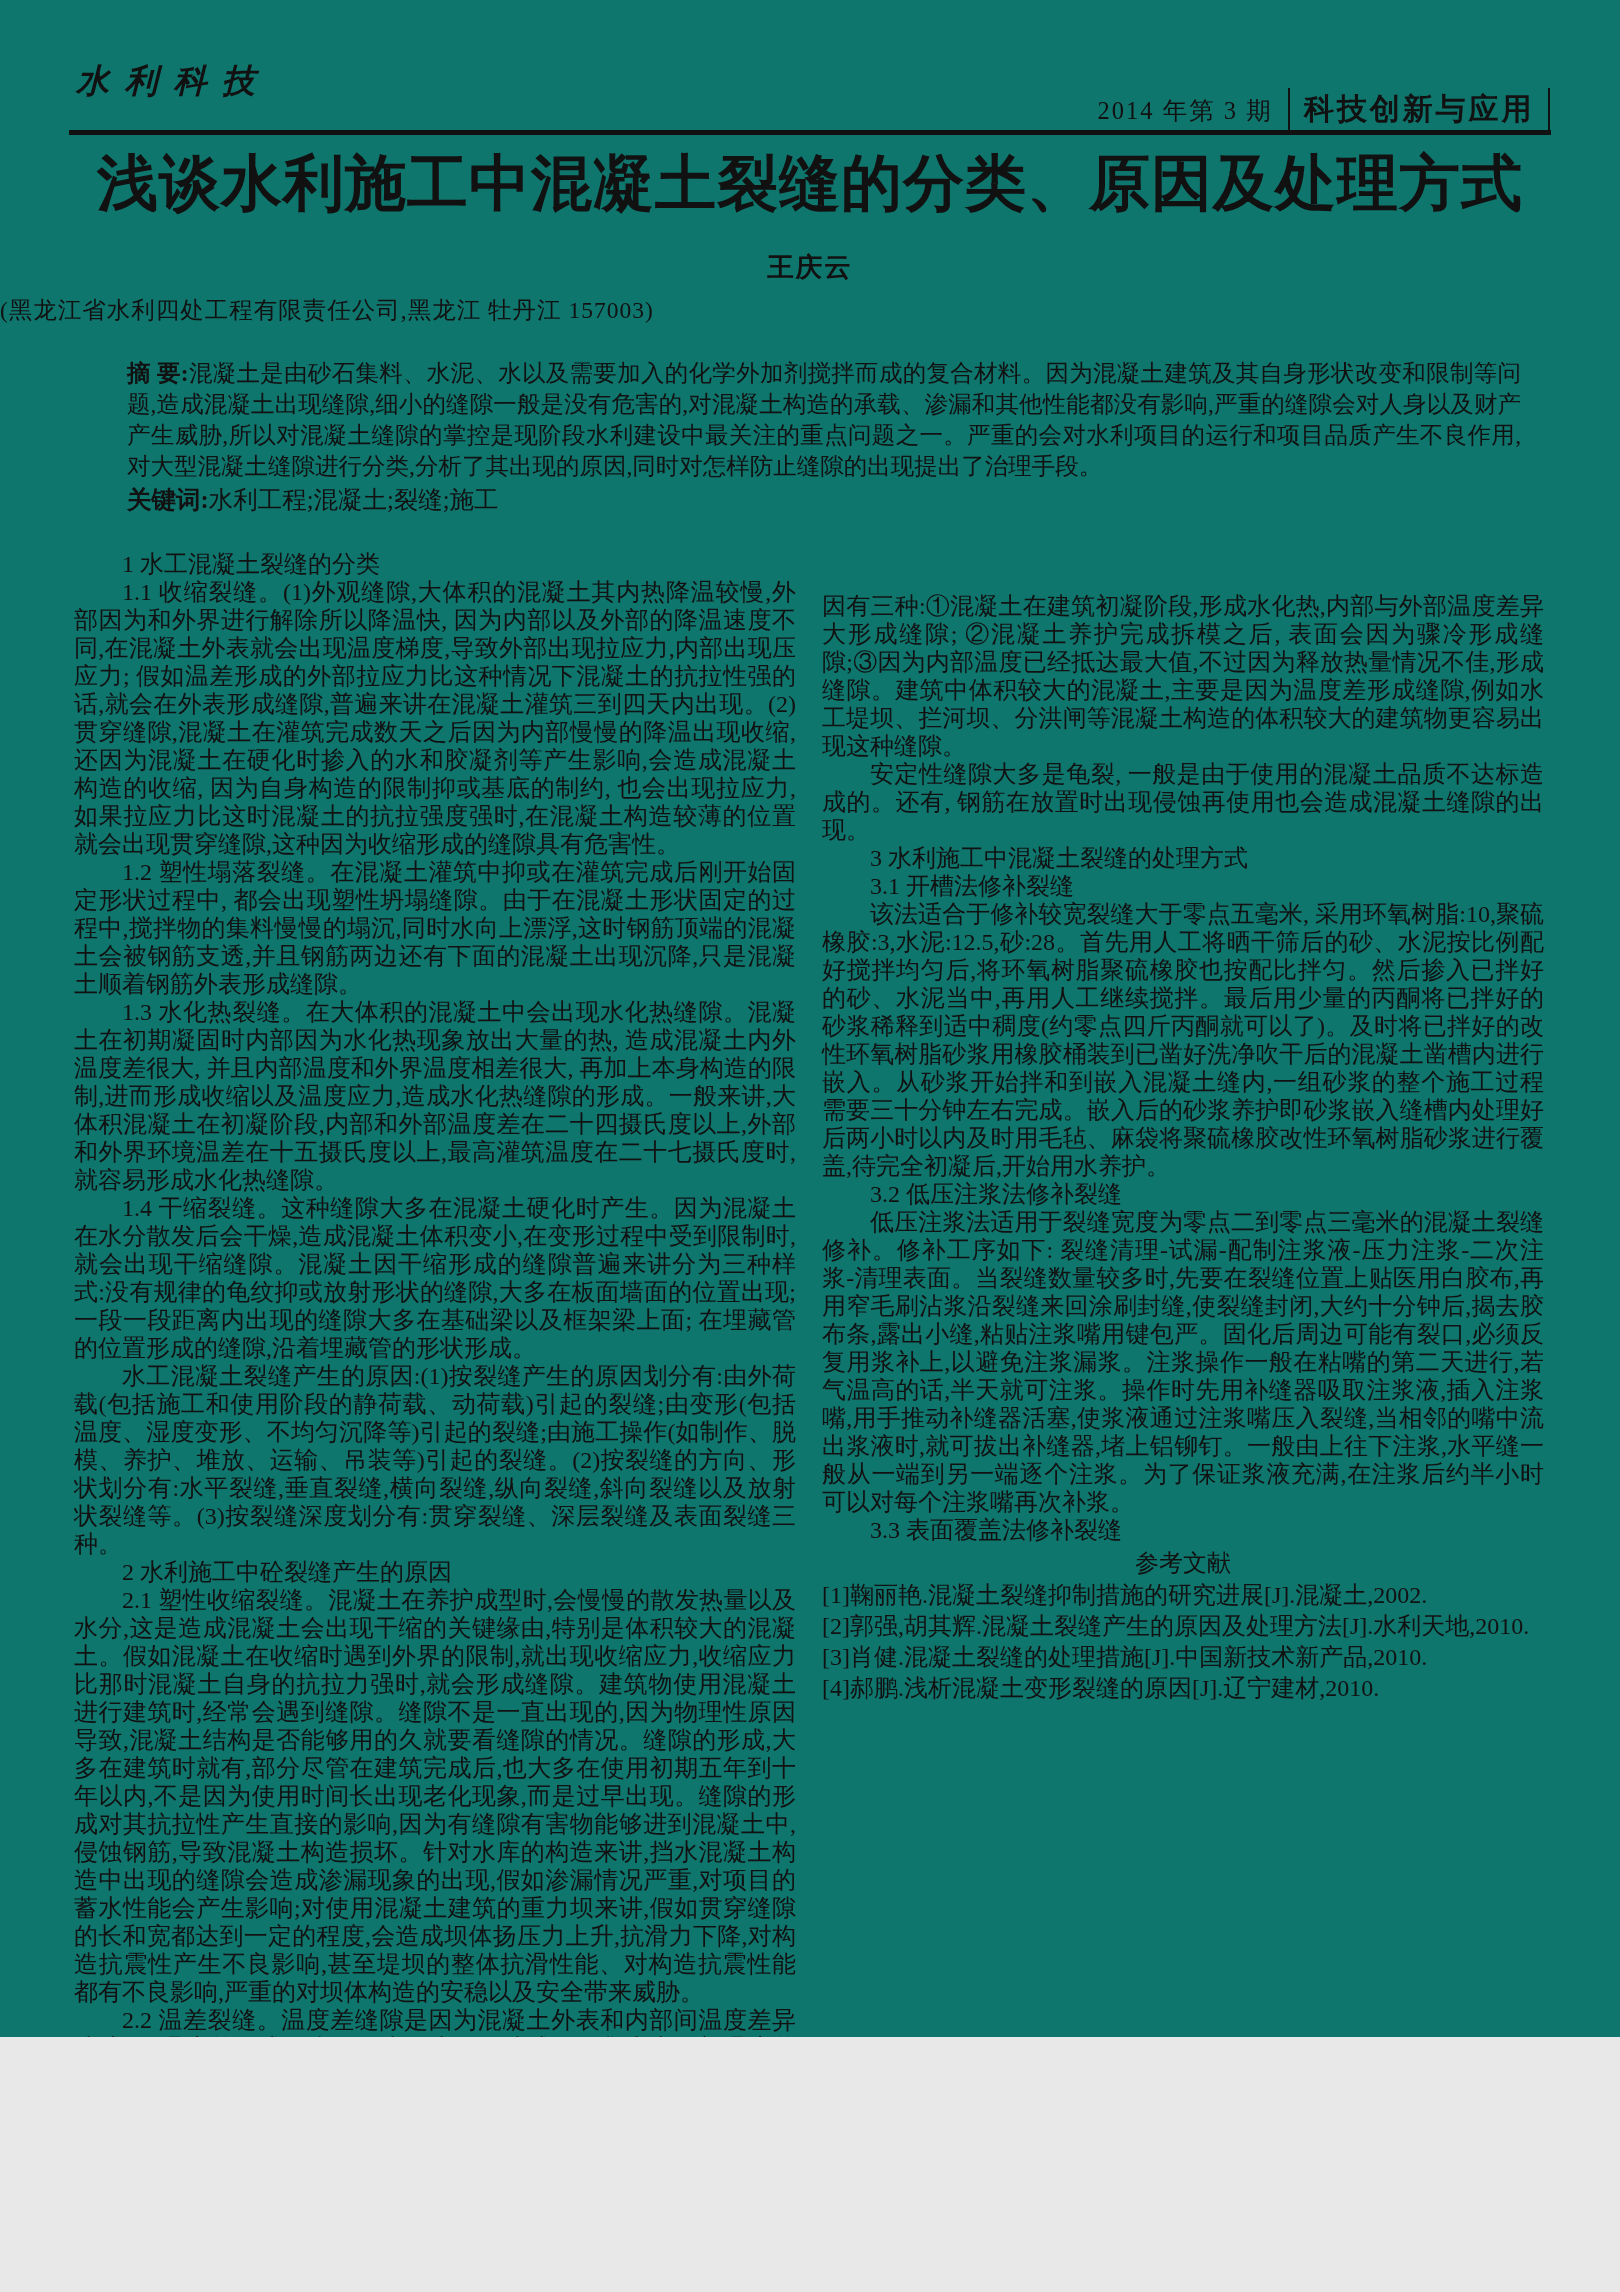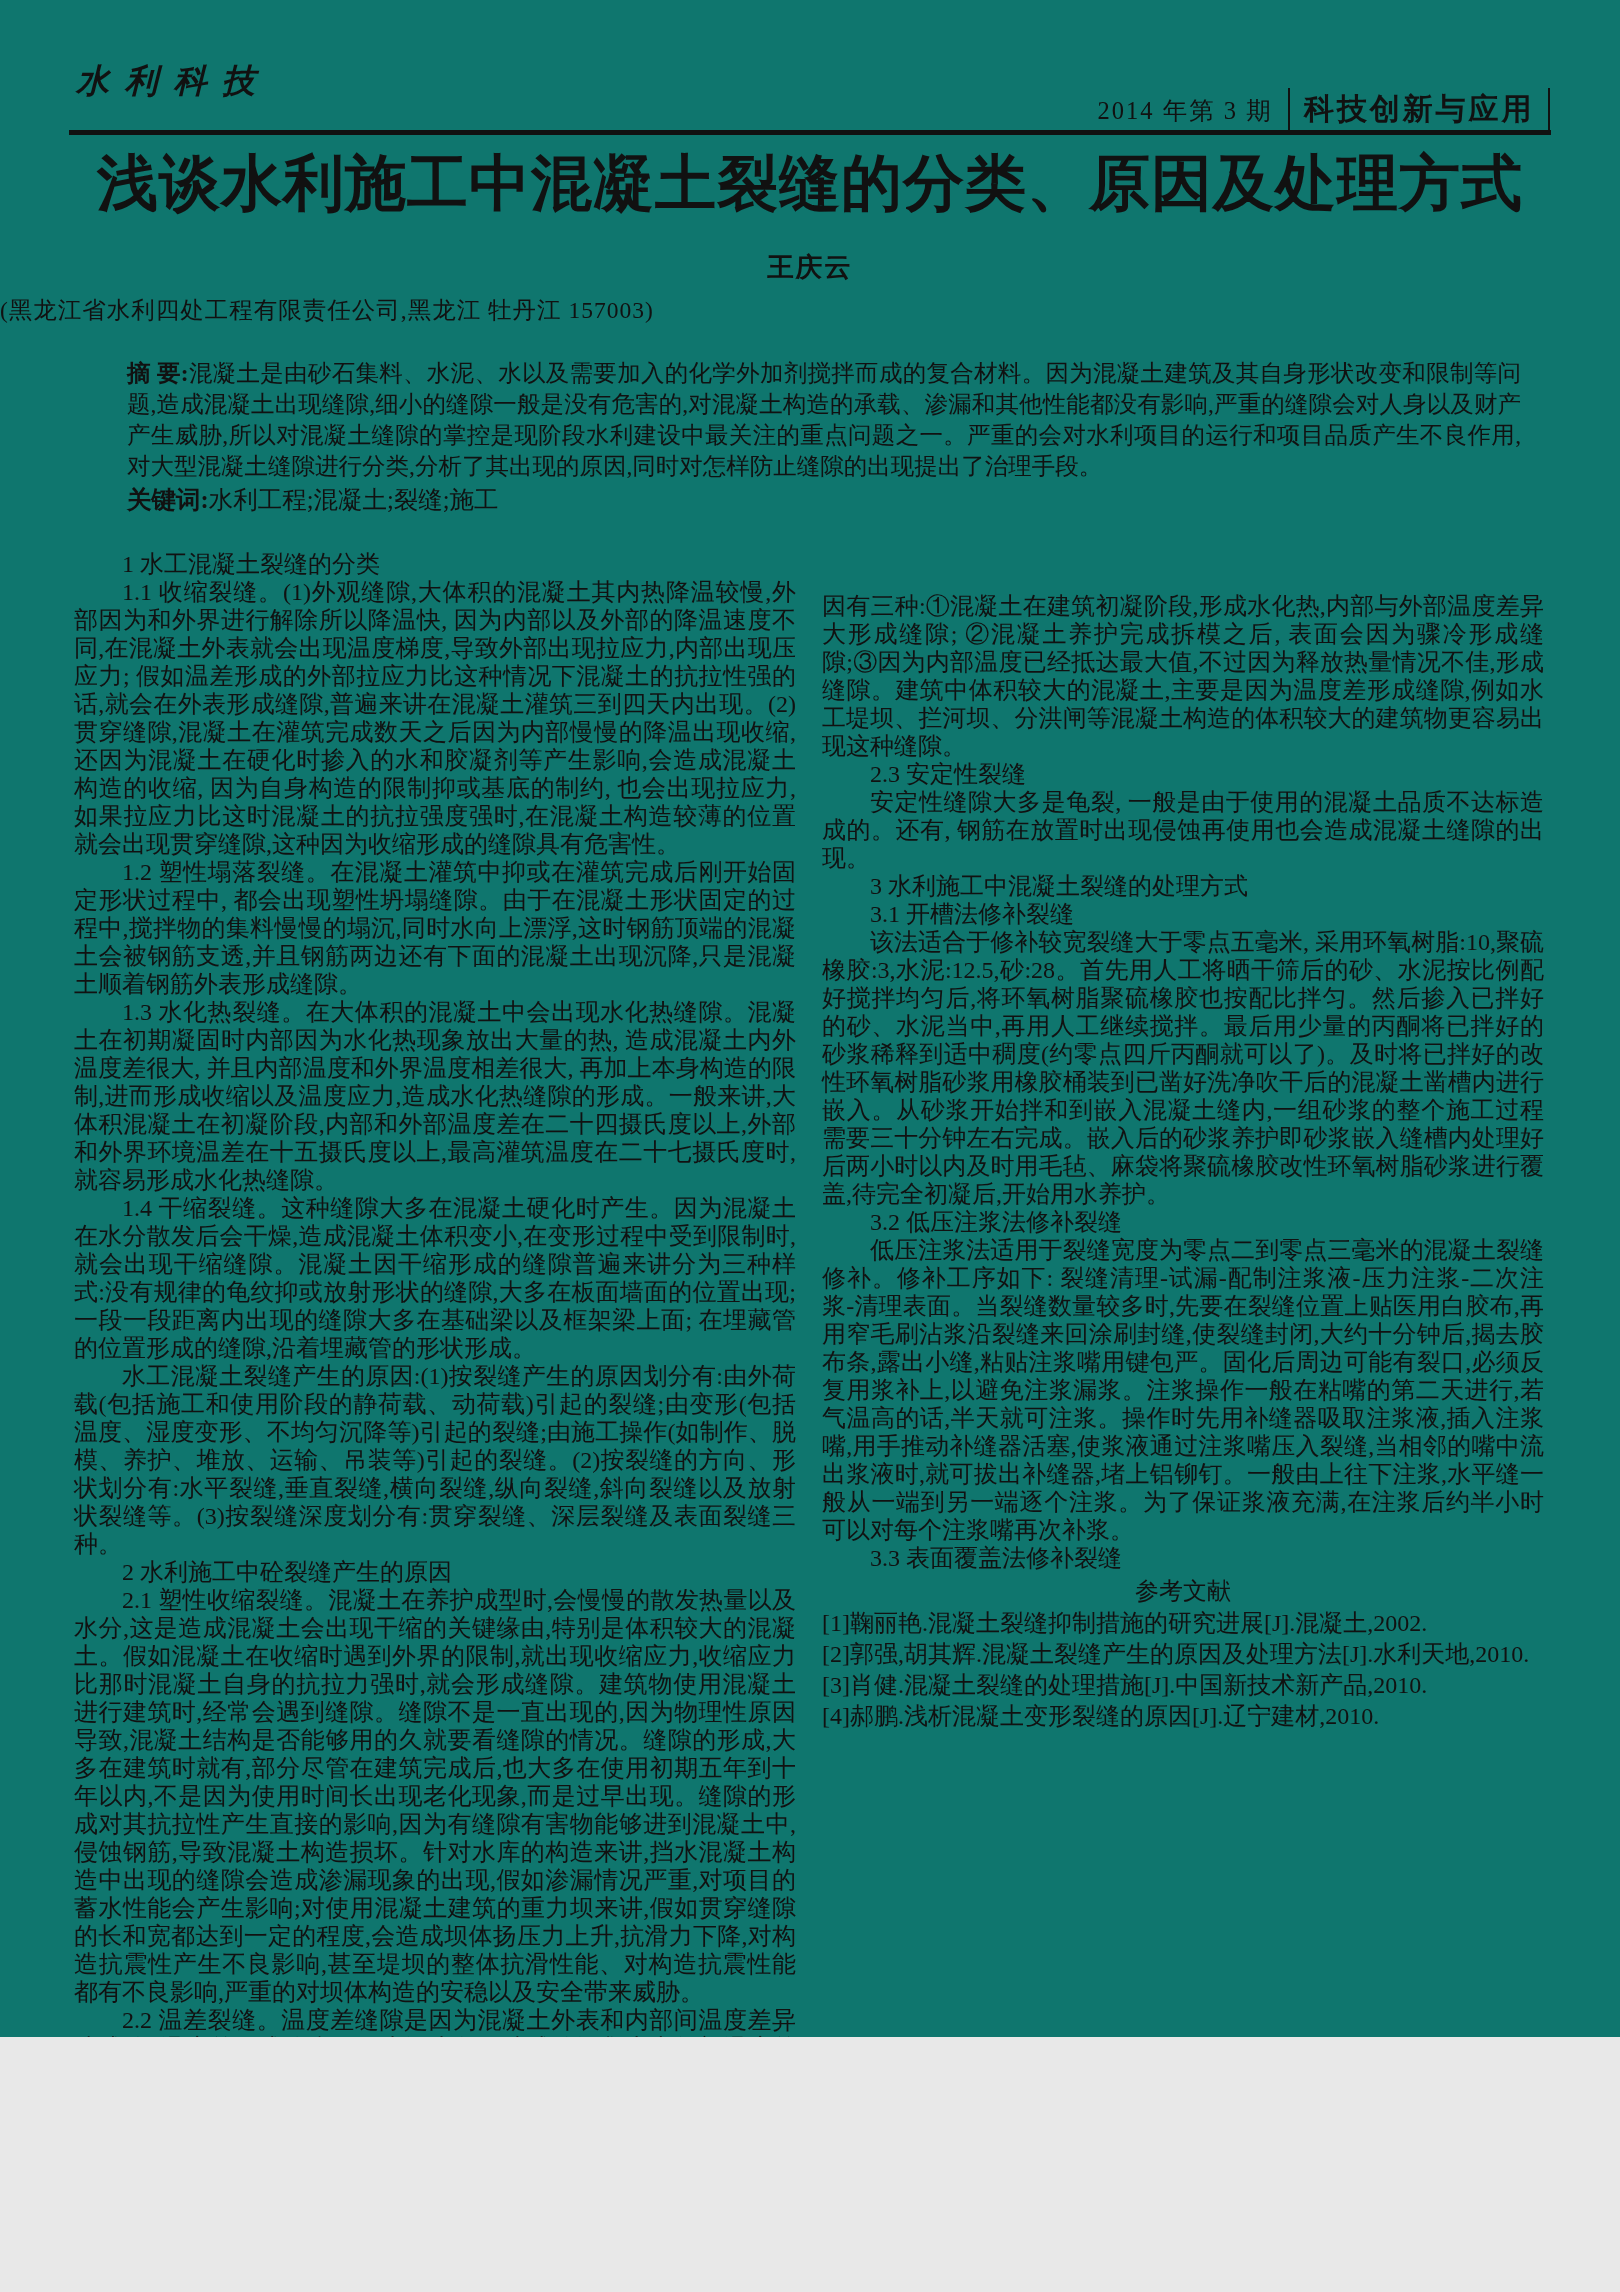--- a/index.html
+++ b/index.html
@@ -101,21 +101,20 @@
     <p>1.3 水化热裂缝。在大体积的混凝土中会出现水化热缝隙。混凝土在初期凝固时内部因为水化热现象放出大量的热, 造成混凝土内外温度差很大, 并且内部温度和外界温度相差很大, 再加上本身构造的限制,进而形成收缩以及温度应力,造成水化热缝隙的形成。一般来讲,大体积混凝土在初凝阶段,内部和外部温度差在二十四摄氏度以上,外部和外界环境温差在十五摄氏度以上,最高灌筑温度在二十七摄氏度时,就容易形成水化热缝隙。</p>
     <p>1.4 干缩裂缝。这种缝隙大多在混凝土硬化时产生。因为混凝土在水分散发后会干燥,造成混凝土体积变小,在变形过程中受到限制时,就会出现干缩缝隙。混凝土因干缩形成的缝隙普遍来讲分为三种样式:没有规律的龟纹抑或放射形状的缝隙,大多在板面墙面的位置出现;一段一段距离内出现的缝隙大多在基础梁以及框架梁上面; 在埋藏管的位置形成的缝隙,沿着埋藏管的形状形成。</p>
     <p>水工混凝土裂缝产生的原因:(1)按裂缝产生的原因划分有:由外荷载(包括施工和使用阶段的静荷载、动荷载)引起的裂缝;由变形(包括温度、湿度变形、不均匀沉降等)引起的裂缝;由施工操作(如制作、脱模、养护、堆放、运输、吊装等)引起的裂缝。(2)按裂缝的方向、形状划分有:水平裂缝,垂直裂缝,横向裂缝,纵向裂缝,斜向裂缝以及放射状裂缝等。(3)按裂缝深度划分有:贯穿裂缝、深层裂缝及表面裂缝三种。</p>
     <p>2 水利施工中砼裂缝产生的原因</p>
     <p>2.1 塑性收缩裂缝。混凝土在养护成型时,会慢慢的散发热量以及水分,这是造成混凝土会出现干缩的关键缘由,特别是体积较大的混凝土。假如混凝土在收缩时遇到外界的限制,就出现收缩应力,收缩应力比那时混凝土自身的抗拉力强时,就会形成缝隙。建筑物使用混凝土进行建筑时,经常会遇到缝隙。缝隙不是一直出现的,因为物理性原因导致,混凝土结构是否能够用的久就要看缝隙的情况。缝隙的形成,大多在建筑时就有,部分尽管在建筑完成后,也大多在使用初期五年到十年以内,不是因为使用时间长出现老化现象,而是过早出现。缝隙的形成对其抗拉性产生直接的影响,因为有缝隙有害物能够进到混凝土中,侵蚀钢筋,导致混凝土构造损坏。针对水库的构造来讲,挡水混凝土构造中出现的缝隙会造成渗漏现象的出现,假如渗漏情况严重,对项目的蓄水性能会产生影响;对使用混凝土建筑的重力坝来讲,假如贯穿缝隙的长和宽都达到一定的程度,会造成坝体扬压力上升,抗滑力下降,对构造抗震性产生不良影响,甚至堤坝的整体抗滑性能、对构造抗震性能都有不良影响,严重的对坝体构造的安稳以及安全带来威胁。</p>
     <p>2.2 温差裂缝。温度差缝隙是因为混凝土外表和内部间温度差异造成的, 温度差形成的缘故是水泥水化热造成的混凝土内外部温度差异太大。在温度变化时,混凝土细孔内的水温度降低形成冷水或者结冰,体积因为膨胀形成冻胀压力,冰水移动形成渗漏压,当这两种的附加力比当时的混凝土抗拉力强时,混凝土会形成损坏。温度差缝隙形成的原</p>
   </div>
 
   <div class="col col-right">
     <p class="cont">因有三种:①混凝土在建筑初凝阶段,形成水化热,内部与外部温度差异大形成缝隙; ②混凝土养护完成拆模之后, 表面会因为骤冷形成缝隙;③因为内部温度已经抵达最大值,不过因为释放热量情况不佳,形成缝隙。建筑中体积较大的混凝土,主要是因为温度差形成缝隙,例如水工堤坝、拦河坝、分洪闸等混凝土构造的体积较大的建筑物更容易出现这种缝隙。</p>
-    <p>2.3 安定性裂缝</p>
     <p>安定性缝隙大多是龟裂, 一般是由于使用的混凝土品质不达标造成的。还有, 钢筋在放置时出现侵蚀再使用也会造成混凝土缝隙的出现。</p>
     <p>3 水利施工中混凝土裂缝的处理方式</p>
     <p>3.1 开槽法修补裂缝</p>
     <p>该法适合于修补较宽裂缝大于零点五毫米, 采用环氧树脂:10,聚硫橡胶:3,水泥:12.5,砂:28。首先用人工将晒干筛后的砂、水泥按比例配好搅拌均匀后,将环氧树脂聚硫橡胶也按配比拌匀。然后掺入已拌好的砂、水泥当中,再用人工继续搅拌。最后用少量的丙酮将已拌好的砂浆稀释到适中稠度(约零点四斤丙酮就可以了)。及时将已拌好的改性环氧树脂砂浆用橡胶桶装到已凿好洗净吹干后的混凝土凿槽内进行嵌入。从砂浆开始拌和到嵌入混凝土缝内,一组砂浆的整个施工过程需要三十分钟左右完成。嵌入后的砂浆养护即砂浆嵌入缝槽内处理好后两小时以内及时用毛毡、麻袋将聚硫橡胶改性环氧树脂砂浆进行覆盖,待完全初凝后,开始用水养护。</p>
     <p>3.2 低压注浆法修补裂缝</p>
     <p>低压注浆法适用于裂缝宽度为零点二到零点三毫米的混凝土裂缝修补。修补工序如下: 裂缝清理-试漏-配制注浆液-压力注浆-二次注浆-清理表面。当裂缝数量较多时,先要在裂缝位置上贴医用白胶布,再用窄毛刷沾浆沿裂缝来回涂刷封缝,使裂缝封闭,大约十分钟后,揭去胶布条,露出小缝,粘贴注浆嘴用键包严。固化后周边可能有裂口,必须反复用浆补上,以避免注浆漏浆。注浆操作一般在粘嘴的第二天进行,若气温高的话,半天就可注浆。操作时先用补缝器吸取注浆液,插入注浆嘴,用手推动补缝器活塞,使浆液通过注浆嘴压入裂缝,当相邻的嘴中流出浆液时,就可拔出补缝器,堵上铝铆钉。一般由上往下注浆,水平缝一般从一端到另一端逐个注浆。为了保证浆液充满,在注浆后约半小时可以对每个注浆嘴再次补浆。</p>
     <p>3.3 表面覆盖法修补裂缝</p>
     <p class="ref-head">参考文献</p>
     <p class="ref">[1]鞠丽艳.混凝土裂缝抑制措施的研究进展[J].混凝土,2002.</p>
     <p class="ref">[2]郭强,胡其辉.混凝土裂缝产生的原因及处理方法[J].水利天地,2010.</p>

